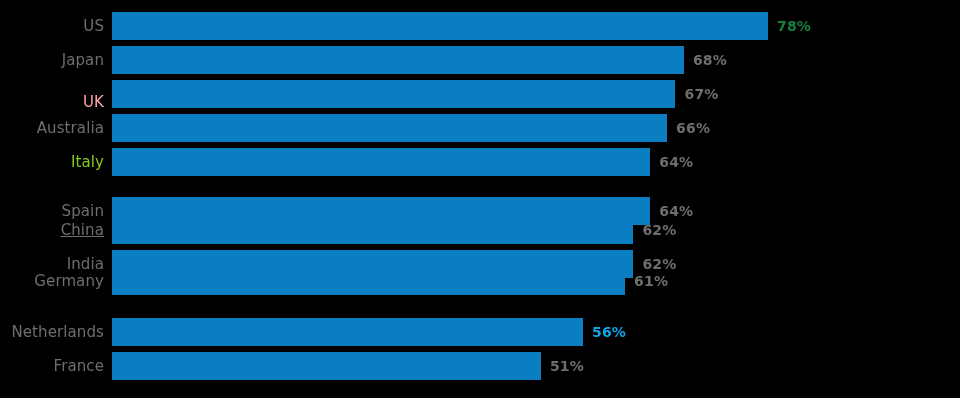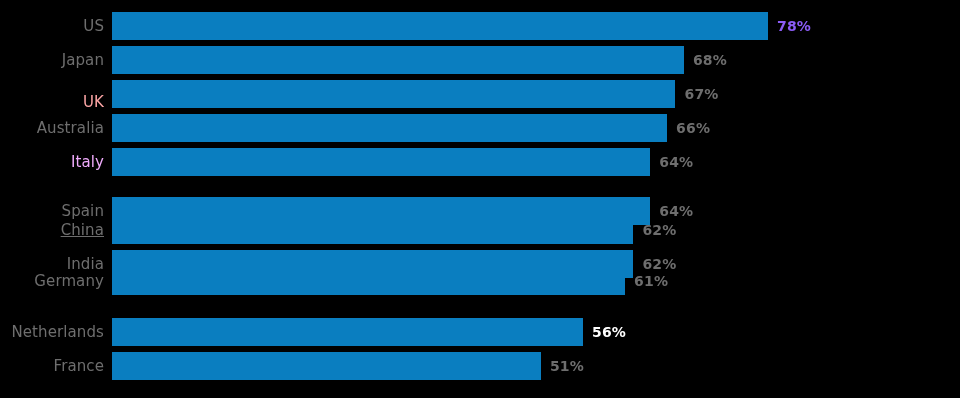--- a/index.html
+++ b/index.html
@@ -69,21 +69,21 @@
   }
 </style>
 </head>
 <body>
 
 <div id="chart-root" style="background: rgb(0, 0, 0);">
     <div class="bar-row" style="top: 12px;">
       <div class="cat-label" style="color: rgb(110, 110, 110); width: 112px; flex-basis: 112px;">US</div>
       <div class="bar-track">
         <div class="bar-fill" style="background: rgb(10, 126, 192); height: 28px; width: 655.98px;"></div>
-        <div class="bar-value" style="color: #8b5cf6;">78%</div>
+        <div class="bar-value" style="color: #15803d;">78%</div>
       </div>
     </div>
     <div class="bar-row" style="top: 46px;">
       <div class="cat-label" style="color: rgb(110, 110, 110); width: 112px; flex-basis: 112px;">Japan</div>
       <div class="bar-track">
         <div class="bar-fill" style="background: rgb(10, 126, 192); height: 28px; width: 571.88px;"></div>
         <div class="bar-value" style="color: rgb(110, 110, 110);">68%</div>
       </div>
     </div>
     <div class="bar-row" style="top: 80px;">
@@ -94,21 +94,21 @@
       </div>
     </div>
     <div class="bar-row" style="top: 114px;">
       <div class="cat-label" style="color: rgb(110, 110, 110); width: 112px; flex-basis: 112px;">Australia</div>
       <div class="bar-track">
         <div class="bar-fill" style="background: rgb(10, 126, 192); height: 28px; width: 555.06px;"></div>
         <div class="bar-value" style="color: rgb(110, 110, 110);">66%</div>
       </div>
     </div>
     <div class="bar-row" style="top: 148px;">
-      <div class="cat-label" style="color: #f0abfc; width: 112px; flex-basis: 112px;">Italy</div>
+      <div class="cat-label" style="color: #84cc16; width: 112px; flex-basis: 112px;">Italy</div>
       <div class="bar-track">
         <div class="bar-fill" style="background: rgb(10, 126, 192); height: 28px; width: 538.24px;"></div>
         <div class="bar-value" style="color: rgb(110, 110, 110);">64%</div>
       </div>
     </div>
     <div class="bar-row" style="top: 197px;">
       <div class="cat-label" style="color: rgb(110, 110, 110); width: 112px; flex-basis: 112px;">Spain</div>
       <div class="bar-track">
         <div class="bar-fill" style="background: rgb(10, 126, 192); height: 28px; width: 538.24px;"></div>
         <div class="bar-value" style="color: rgb(110, 110, 110);">64%</div>
@@ -132,21 +132,21 @@
       <div class="cat-label" style="color: rgb(110, 110, 110); width: 112px; flex-basis: 112px;">Germany</div>
       <div class="bar-track">
         <div class="bar-fill" style="background: rgb(10, 126, 192); height: 28px; width: 513.01px;"></div>
         <div class="bar-value" style="color: rgb(110, 110, 110);">61%</div>
       </div>
     </div>
     <div class="bar-row" style="top: 318px;">
       <div class="cat-label" style="color: rgb(110, 110, 110); width: 112px; flex-basis: 112px;">Netherlands</div>
       <div class="bar-track">
         <div class="bar-fill" style="background: rgb(10, 126, 192); height: 28px; width: 470.96px;"></div>
-        <div class="bar-value" style="color: #ffffff;">56%</div>
+        <div class="bar-value" style="color: #0ea5e9;">56%</div>
       </div>
     </div>
     <div class="bar-row" style="top: 352px;">
       <div class="cat-label" style="color: rgb(110, 110, 110); width: 112px; flex-basis: 112px;">France</div>
       <div class="bar-track">
         <div class="bar-fill" style="background: rgb(10, 126, 192); height: 28px; width: 428.91px;"></div>
         <div class="bar-value" style="color: rgb(110, 110, 110);">51%</div>
       </div>
     </div>
   </div>

